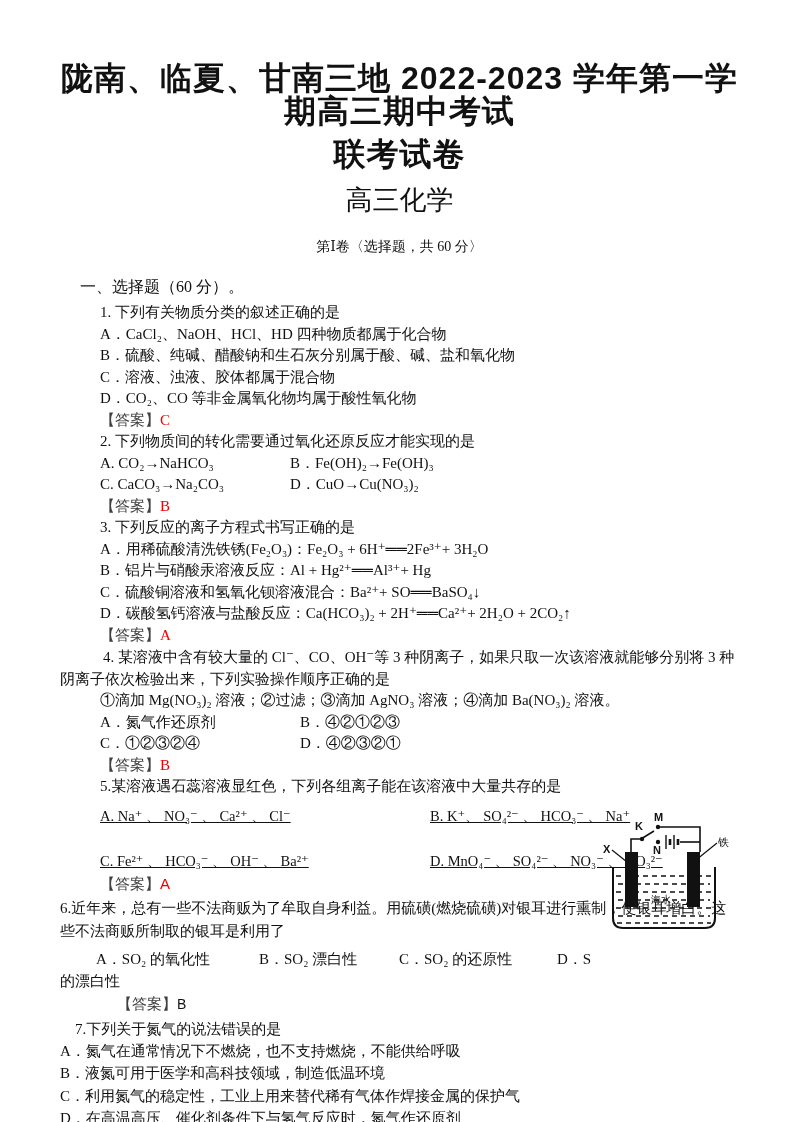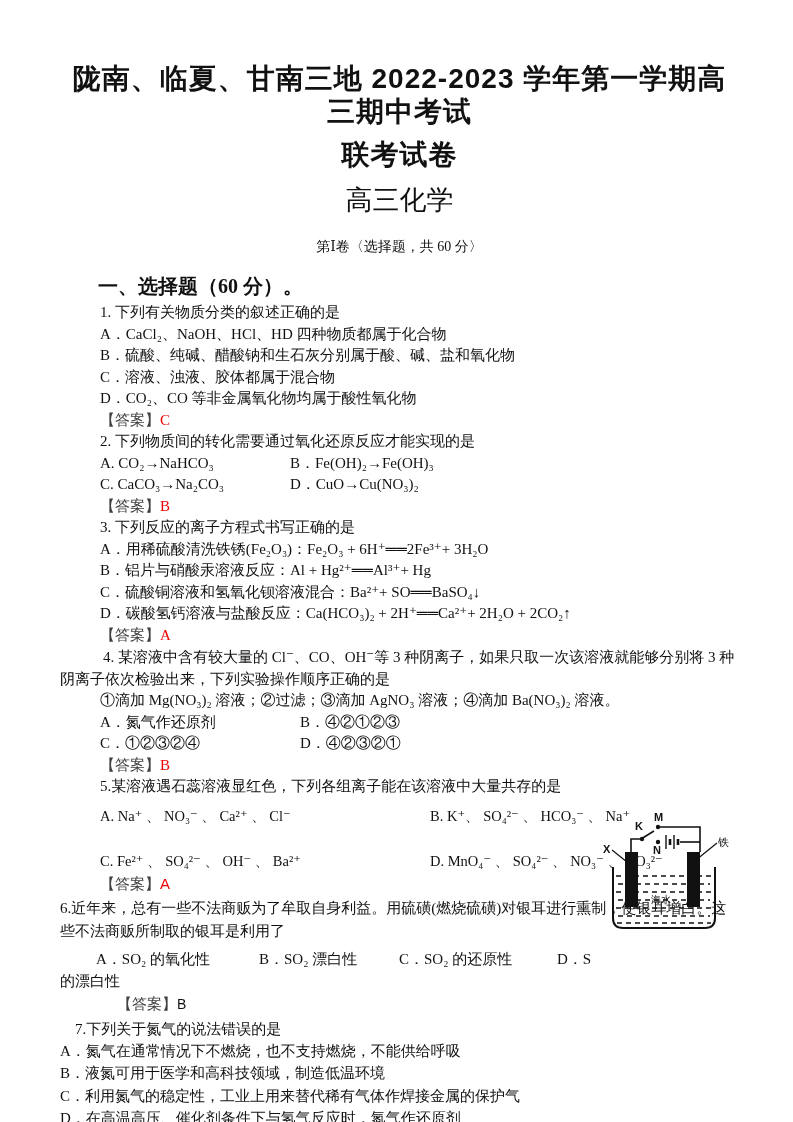--- a/index.html
+++ b/index.html
@@ -11,33 +11,33 @@
     font-family:"Liberation Serif","DejaVu Serif",serif;
     color:#111;
     font-size:15px;
     overflow:hidden;
     box-sizing:border-box;
     padding:62px 54px 0 60px;
   }
   .center{text-align:center;}
   .title{
     font-family:"Liberation Sans","DejaVu Sans",sans-serif;
-    font-weight:bold;font-size:28px;line-height:33px;letter-spacing:1px;
+    font-weight:bold;font-size:32px;line-height:33px;letter-spacing:1px;
   }
   .title2{margin-top:10px;}
   .subject{font-size:27px;margin-top:16px;line-height:27px;}
   .volume{font-size:14px;margin-top:20px;line-height:25px;}
-  .section-heading{font-weight:bold;font-size:20px;margin:16px 0 4px 38px;line-height:23px;}
+  .section-heading{font-weight:normal;font-size:16px;margin:16px 0 4px 20px;line-height:23px;}
   .q{margin-left:40px;}
   .q p,.q div.row{margin:0;line-height:21.5px;}
   .stem{}
   .opt-grid{display:grid;}
   .g190{grid-template-columns:190px auto;}
   .g200{grid-template-columns:200px auto;}
-  .g330{grid-template-columns:330px auto;}
+  .g330{grid-template-columns:330px auto;text-decoration:underline;}
   .ans{line-height:21.5px;}
   .ans-label{color:#404040;}
   .ans-red{color:#ee0000;}
   .ans-black{color:#111;font-family:"Liberation Sans","DejaVu Sans",sans-serif;font-size:14px;}
   .sans{font-family:"Liberation Sans","DejaVu Sans",sans-serif;}
   .q5 .opt{font-size:14.5px;}
   .q5-row1{margin-top:8px;}
   .q5-row2{margin-top:24px;}
   .q5-ans{margin-top:16px;}
   .q4-wrap{margin-left:0;}
@@ -112,21 +112,21 @@
     </div>
   </div>
 
   <div class="q q5">
     <p class="stem">5.某溶液遇石蕊溶液显红色，下列各组离子能在该溶液中大量共存的是</p>
     <div class="opt-grid g330 q5-row1">
       <div class="row opt">A. Na⁺ 、 NO₃⁻ 、 Ca²⁺ 、 Cl⁻</div>
       <div class="row opt">B. K⁺、 SO₄²⁻ 、 HCO₃⁻ 、 Na⁺</div>
     </div>
     <div class="opt-grid g330 q5-row2">
-      <div class="row opt">C. Fe²⁺ 、 SO₄²⁻ 、 OH⁻ 、 Ba²⁺</div>
+      <div class="row opt">C. Fe²⁺ 、 HCO₃⁻ 、 OH⁻ 、 Ba²⁺</div>
       <div class="row opt">D. MnO₄⁻ 、 SO₄²⁻ 、 NO₃⁻ 、 CO₃²⁻</div>
     </div>
     <p class="ans q5-ans"><span class="ans-label">【答案】</span><span class="ans-red sans">A</span></p>
   </div>
 
   <div class="q6-block">
     <p class="q6-stem" style="margin:2px 0 0 0;">6.近年来，总有一些不法商贩为了牟取自身利益。用硫磺(燃烧硫磺)对银耳进行熏制，使银耳增白。这些不法商贩所制取的银耳是利用了</p>
     <div class="q6-opts">
       <span class="o1">A．SO₂ 的氧化性</span>
       <span class="o2">B．SO₂ 漂白性</span>

